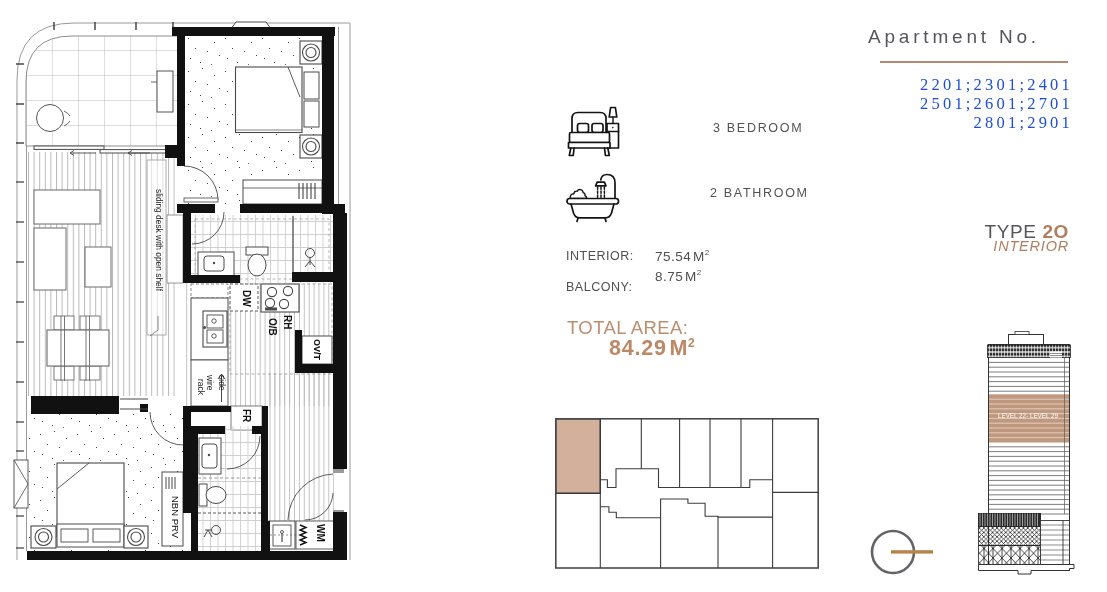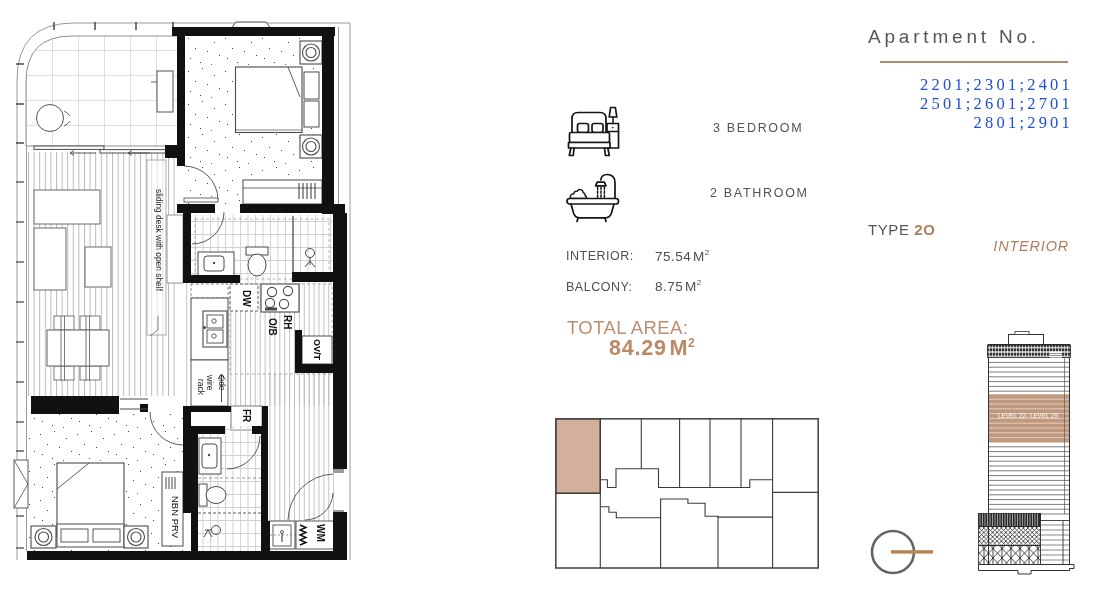--- a/index.html
+++ b/index.html
@@ -374,21 +374,21 @@
   <line x1="18" y1="50" x2="17" y2="53.5"></line>
   <line x1="45" y1="50" x2="46" y2="53.5"></line>
 </svg>
 
 <div class="abs glabel" style="left:710px;top:186px">2 BATHROOM</div>
 
 <div class="abs meta" style="left:566px;top:249px">INTERIOR:</div>
 <div class="abs mval" style="left:655px;top:248px;width:150px">75.54 M<sup>2</sup></div>
 
 <div class="abs meta" style="left:566px;top:280px">BALCONY:</div>
-<div class="abs mval" style="left:655px;top:278px;width:150px">8.75 M<sup>2</sup></div>
+<div class="abs mval" style="left:655px;top:268px;width:150px">8.75 M<sup>2</sup></div>
 
 <div class="abs" style="left:567px;top:317px;font-size:18.5px;letter-spacing:0.4px;color:#bc8e70">TOTAL AREA:</div>
 
 <div class="abs" style="left:609px;top:336px;width:200px;text-align:left;font-size:21.5px;font-weight:bold;letter-spacing:0.8px;color:#bc8866">84.29 M<span style="font-size:12px;vertical-align:8px">2</span></div>
 
 <svg class="abs" style="left:555px;top:418px" width="264" height="151" viewBox="0 0 264 151">
 
   <rect x="0.8" y="0.8" width="44.5" height="74.5" fill="#d2b09b" stroke="#3c3c3c" stroke-width="1.4"></rect>
 
   <rect x="0.8" y="0.8" width="262.4" height="149.2" fill="none" stroke="#4a4a4a" stroke-width="1.6"></rect>
@@ -413,21 +413,21 @@
   <line x1="163" y1="99.1" x2="163" y2="150"></line>
   </g>
 </svg>
 
 <div class="abs" style="left:868px;top:26px;width:206px;text-align:left;font-size:19px;letter-spacing:3.8px;color:#55565a">Apartment No.</div>
 
 <div class="abs" style="left:880px;top:61px;width:188px;height:1.6px;background:#b48a6e"></div>
 
 <div class="abs" style="left:868px;top:75px;width:205px;text-align:right;font-family:'Liberation Serif',serif;font-size:16.5px;letter-spacing:3.2px;color:#1d4ed8;line-height:19px">2201;2301;2401<br>2501;2601;2701<br>2801;2901</div>
 
-<div class="abs" style="left:868px;top:221px;width:201px;font-size:15px;letter-spacing:0.6px;color:#55565a">TYPE <span style="color:#b07e5e;font-weight:bold">2O</span></div>
+<div class="abs" style="left:868px;top:221px;width:201px;text-align:right;font-size:19px;letter-spacing:0.6px;color:#55565a">TYPE <span style="color:#b07e5e;font-weight:bold">2O</span></div>
 
 <div class="abs" style="left:868px;top:238px;width:201px;text-align:right;font-size:14.5px;font-style:italic;letter-spacing:0.8px;color:#b07e5e">INTERIOR</div>
 
 <svg class="abs" style="left:975px;top:330px" width="105" height="245" viewBox="0 0 105 245">
 <defs>
   <pattern id="tcrown" width="3" height="4.4" patternUnits="userSpaceOnUse">
     <rect width="3" height="4.4" fill="#2e2e2e"></rect>
     <path d="M0,0.5 h3 M0,4 h3" stroke="#f2f2f2" stroke-width="0.7"></path>
     <path d="M2.5,0 v4.4" stroke="#f7f7f7" stroke-width="0.6"></path>
   </pattern>

